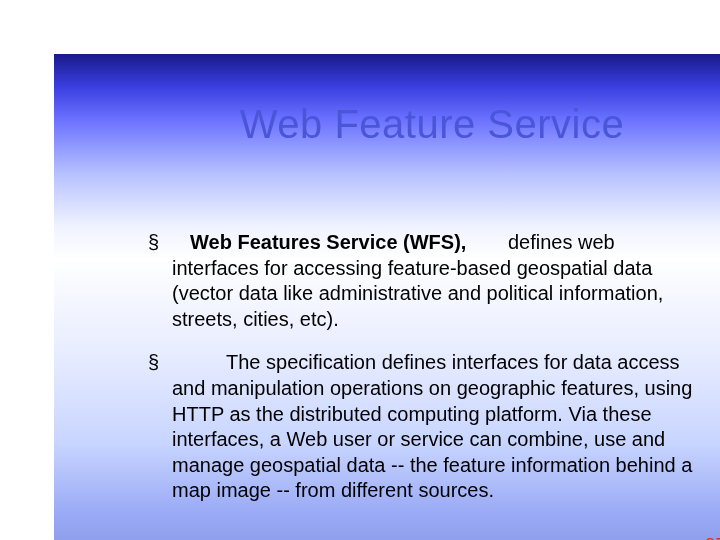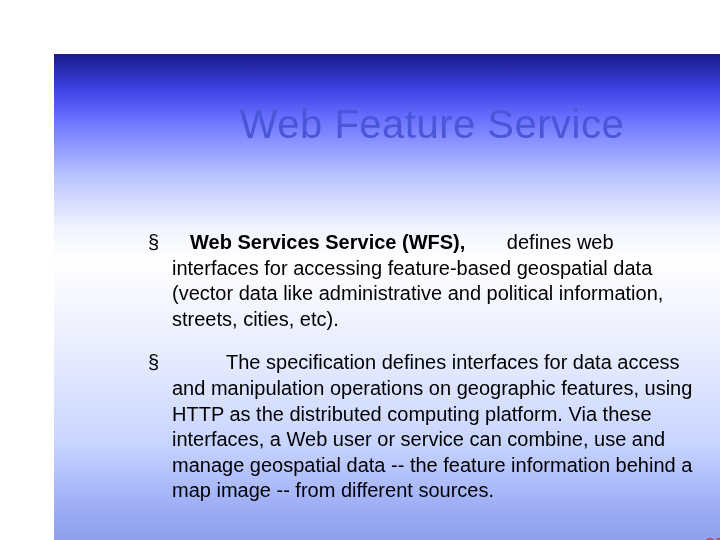--- a/index.html
+++ b/index.html
@@ -75,21 +75,21 @@
 </style>
 </head>
 <body>
 
 <div class="slide">
 
   <div class="title">Web Feature Service</div>
 
   <div class="content">
     <div class="bullet">
-      <span class="bold-lead">Web Services Service (WFS),</span><span> defines web interfaces for accessing feature-based geospatial data (vector data like administrative and political information, streets, cities, etc).</span>
+      <span class="bold-lead">Web Features Service (WFS),</span><span> defines web interfaces for accessing feature-based geospatial data (vector data like administrative and political information, streets, cities, etc).</span>
     </div>
     <div class="bullet">
       <span class="bold-lead"></span><span>The specification defines interfaces for data access and manipulation operations on geographic features, using HTTP as the distributed computing platform. Via these interfaces, a Web user or service can combine, use and manage geospatial data -- the feature information behind a map image -- from different sources.</span>
     </div>
   </div>
 
   <div class="footer-center">RSISIPL</div>
   <div class="footer-right">27</div>
 
 </div>

